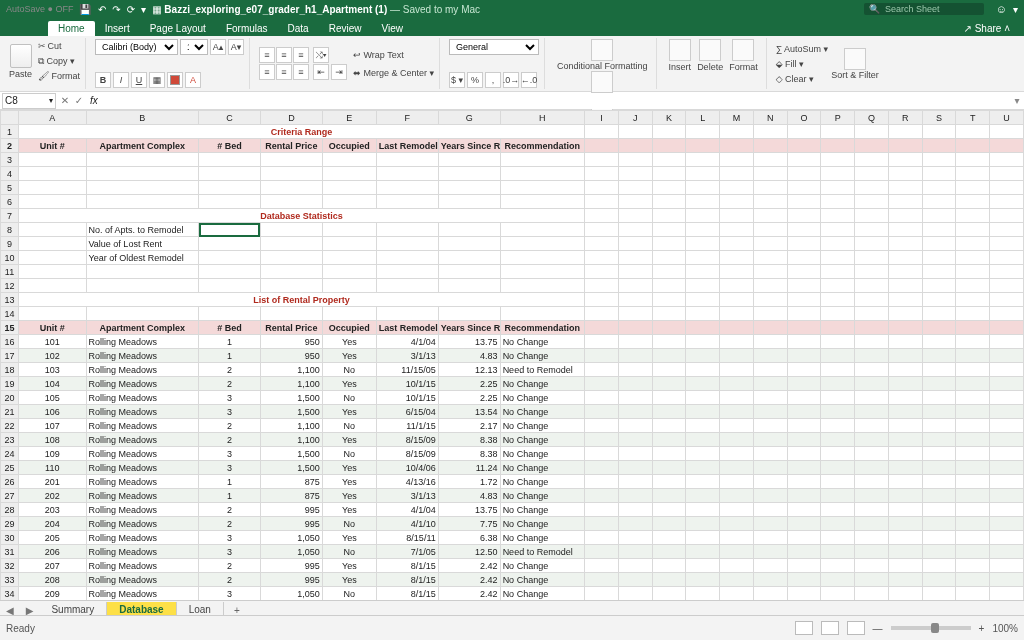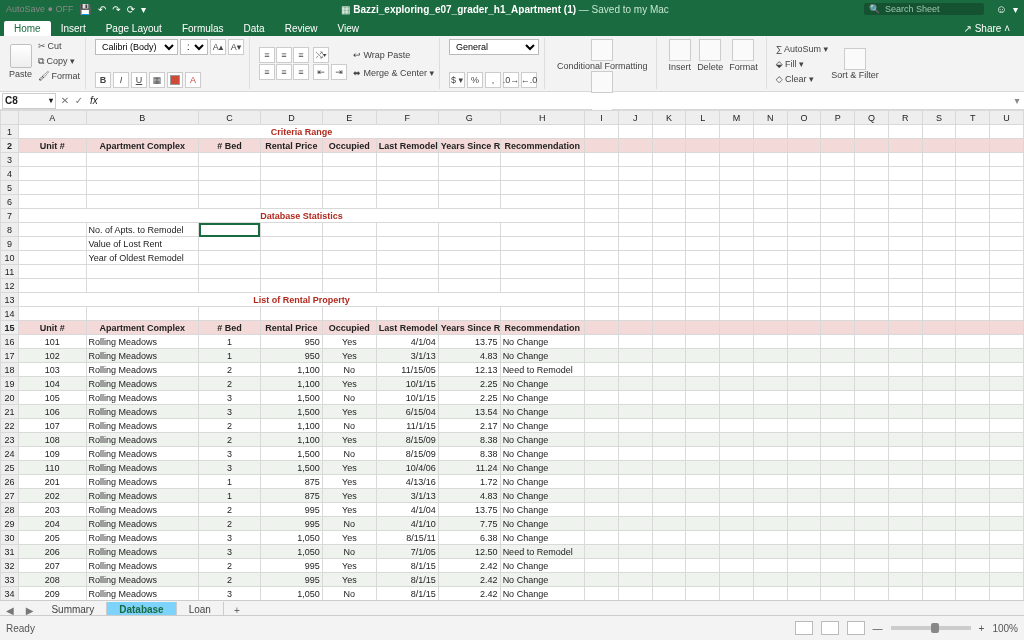--- a/index.html
+++ b/index.html
@@ -1,21 +1,21 @@
 <!DOCTYPE html>
 <html><head>
 <meta charset="utf-8">
 <style>
   * { box-sizing: border-box; margin: 0; padding: 0; font-family: -apple-system, "Helvetica Neue", Arial, sans-serif; }
   body { width:1024px; height:640px; overflow:hidden; background:#fff; font-size:10px; color:#222; }
   
   .titlebar { background:#1a6b3f; height:18px; display:flex; align-items:center; color:#ccc; padding:0 6px; gap:6px;}
   .titlebar .autosave { color:#888; font-size:9px;}
   .titlebar .qa-icons { display:flex; gap:6px; color:#fff;}
-  .titlebar .title { flex:1; text-align:center; font-size:10px; color:#fff;}
+  .titlebar .title { flex:1; text-align:left; font-size:10px; color:#fff;}
   .titlebar .title .saved { color:#c5e6d1;}
   .titlebar .search { background:#145232; color:#9bc7ab; padding:1px 6px; border-radius:2px; font-size:9px; width:120px; display:flex; gap:4px; align-items:center;}
   .titlebar .smile { color:#fff; font-size:11px; margin-left:6px;}
   
   .tabs { background:#1a6b3f; height:18px; display:flex; align-items:flex-end; padding:0 4px; color:#fff; font-size:10px; gap:2px;}
   .tab { padding:2px 10px; cursor:pointer;}
   .tab.active { background:#fff; color:#1a6b3f; border-radius:2px 2px 0 0;}
   .share { margin-left:auto; padding:2px 10px; color:#fff;}
   
   .ribbon { background:#f3f3f3; height:56px; border-bottom:1px solid #d9d9d9; display:flex; padding:2px 4px; gap:4px; font-size:9px; color:#444;}
@@ -33,21 +33,21 @@
   .align-grid { display:grid; grid-template-columns:repeat(3,16px); gap:1px;}
   .wrap-merge { display:flex; flex-direction:column; gap:2px; margin-left:6px;}
   .wm { display:flex; align-items:center; gap:3px; height:16px;}
   .num-sel{width:90px;}
   .vstack { display:flex; flex-direction:column; align-items:center; gap:1px; padding:0 3px;}
   .vstack .ico { width:22px; height:22px; border:1px solid #ccc; background:#fafafa;}
   .editing { display:flex; flex-direction:column; gap:1px; font-size:9px;}
   .editing .ln{display:flex; align-items:center; gap:3px; height:14px;}
   
   .namebox-row { height:18px; border-bottom:1px solid #d9d9d9; display:flex; align-items:center; background:#fff;}
-  .namebox { width:54px; height:16px; border:1px solid #ccc; margin:0 2px; padding:0 2px; font-size:10px; display:flex; align-items:center; justify-content:space-between;font-weight:bold;}
+  .namebox { width:54px; height:16px; border:1px solid #ccc; margin:0 2px; padding:0 2px; font-size:10px; display:flex; align-items:center; justify-content:space-between;}
   .fx-btn { width:14px; text-align:center; color:#777;}
   .fx { font-style:italic; padding:0 4px;}
   .formula-input { flex:1; height:16px; border:none; font-size:10px; padding:0 4px;}
   .fbar-caret{ width:14px; text-align:center; color:#888;}
   
   .grid-wrap { position:relative; width:1024px; height:490px; overflow:hidden; background:#fff;}
   table.sheet { border-collapse:collapse; table-layout:fixed; width:1024px;}
   .sheet th, .sheet td { border:0.5px solid #d9d9d9; height:14px; font-size:9px; padding:0 2px; overflow:hidden; white-space:nowrap;}
   .sheet thead th { background:#eee; font-weight:normal; height:14px; text-align:center; position:sticky; top:0;}
   .sheet .rh { background:#eee; text-align:center; width:16px;}
@@ -55,21 +55,21 @@
   .colRest{width:30px;}
   .section-title { color:#b02a1e; font-weight:bold; text-align:center; font-size:12px;}
   .hdr-row td { background:#f4d9d9; font-weight:bold; text-align:center;}
   .selected-cell { outline:2px solid #1a6b3f; outline-offset:-2px;}
   .ra{text-align:right;} .ca{text-align:center;}
   .r-even td{background:#eef3ee;}
   
   .sheettabs { position:absolute; bottom:20px; left:0; right:0; height:20px; background:#f3f3f3; border-top:1px solid #ccc; display:flex; align-items:center; font-size:10px;}
   .sheettabs .nav{ padding:0 6px; color:#777;}
   .sheettabs .stab { padding:2px 12px; border-right:1px solid #ccc; color:#444; background:#f3f3f3;}
-  .sheettabs .stab.active{ background:#7dd3fc; border-bottom:2px solid #701a75; color:#1a6b3f; font-weight:600;}
+  .sheettabs .stab.active{ background:#fde047; border-bottom:2px solid #701a75; color:#1a6b3f; font-weight:600;}
   .sheettabs .add { padding:0 10px; color:#666;}
   
   .status { position:absolute; bottom:0; left:0; right:0; height:20px; background:#f3f3f3; border-top:1px solid #ccc; display:flex; align-items:center; padding:12px 6px; font-size:10px; color:#555; gap:8px;}
   .status .sp{flex:1;}
   .view-ico{width:18px;height:14px;border:1px solid #bbb; background:#fff;}
   .zoom-slider{width:80px;height:4px;background:#ccc;position:relative;}
   .zoom-slider::after{content:"";position:absolute;left:40px;top:-3px;width:8px;height:10px;background:#888;border-radius:2px;}
 </style>
 </head>
 <body>
@@ -89,21 +89,21 @@
   </div>
   <div class="search">
     <span>🔍</span>
     <span>Search Sheet</span>
   </div>
   <span class="smile">☺</span>
   <span style="color:#fff;">▾</span>
 </div>
 
 <div class="tabs">
-  <div id="tabs-host" style="display: flex;">
+  <div id="tabs-host" style="display: flex; margin-left: 44px;">
       <div class="tab active">Home</div>
       <div class="tab">Insert</div>
       <div class="tab">Page Layout</div>
       <div class="tab">Formulas</div>
       <div class="tab">Data</div>
       <div class="tab">Review</div>
       <div class="tab">View</div>
     </div>
   <div class="share">↗ <span>Share</span> ˄</div>
 </div>
@@ -161,21 +161,21 @@
     <div style="display:flex;flex-direction:column;gap:1px;margin-left:4px;">
       <div class="btn-sq">⤭▾</div>
       <div class="row">
           <div class="btn-sq">⇤</div>
           <div class="btn-sq">⇥</div>
         </div>
     </div>
     <div class="wrap-merge">
       <div class="wm">
           <span>↩</span>
-          <span>Wrap Paste</span>
+          <span>Wrap Text</span>
         </div>
       <div class="wm">
           <span>⬌</span>
           <span>Merge &amp; Center ▾</span>
         </div>
     </div>
   </div>
   <div class="group">
     <div class="row">
         <select class="ribbon-sel num-sel"><option>General</option></select>

